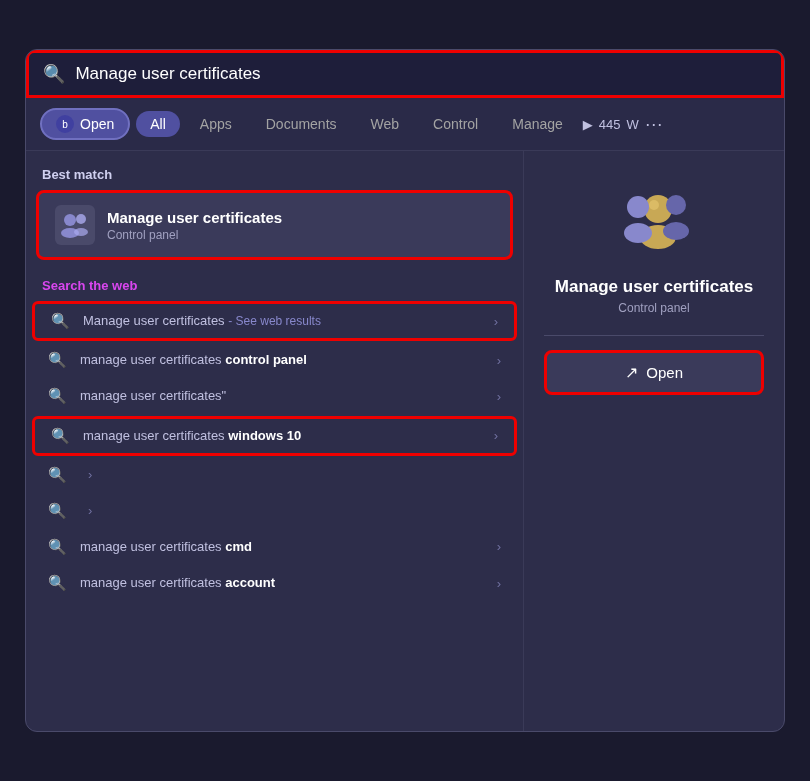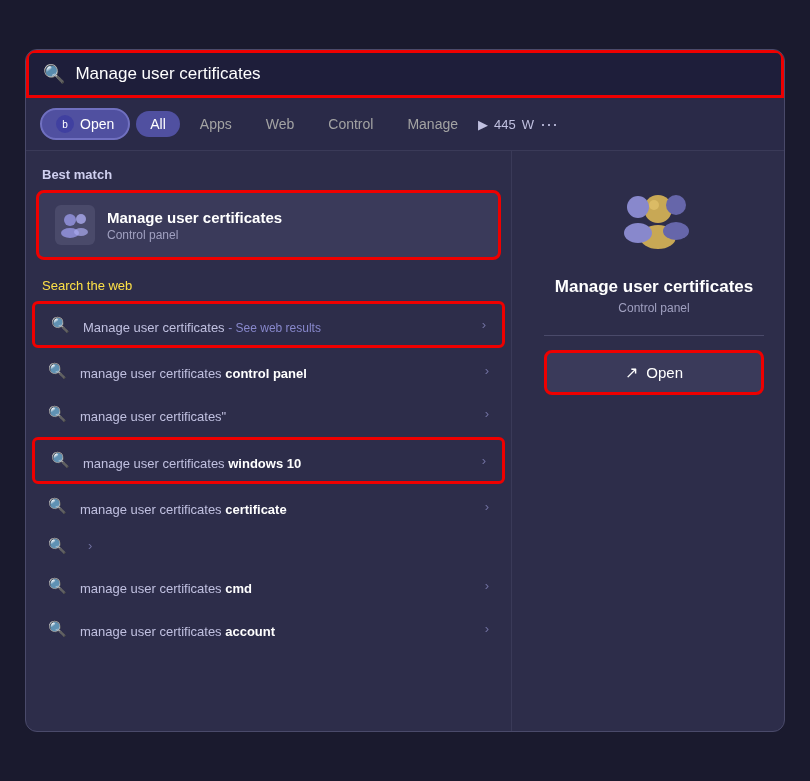--- a/index.html
+++ b/index.html
@@ -78,21 +78,20 @@
       align-items: center;
       justify-content: center;
       font-size: 10px;
       color: #fff;
     }
     .tab-extra { color: #c0c0e0; font-size: 13px; display: flex; align-items: center; gap: 4px; }
     .tab-dots { color: #c0c0e0; font-size: 18px; cursor: pointer; }
     .main-content {
       display: flex;
       min-height: 580px;
-      gap: 12px;
     }
     .left-panel {
       flex: 1;
       padding: 16px 0;
       border-right: 1px solid #3a3a58;
     }
     .right-panel {
       width: 260px;
       padding: 20px;
       display: flex;
@@ -132,22 +131,22 @@
       font-weight: 600;
       color: #ffffff;
     }
     .best-match-sub {
       font-size: 12px;
       color: #a0a0c0;
       margin-top: 2px;
     }
     .search-web-label {
       font-size: 13px;
-      font-weight: 400;
-      color: #fde047;
+      font-weight: 700;
+      color: #d946ef;
       padding: 8px 16px 6px 16px;
     }
     .web-result-item {
       display: flex;
       align-items: center;
       padding: 8px 16px;
       cursor: pointer;
       border-radius: 6px;
       margin: 2px 6px;
     }
@@ -156,21 +155,20 @@
       color: #9090b0;
       font-size: 15px;
       flex-shrink: 0;
       margin-right: 10px;
     }
     .web-result-text {
       flex: 1;
       font-size: 13px;
       color: #c0c0e0;
       line-height: 1.4;
-      margin-top: 7px;
     }
     .web-result-text strong {
       color: #ffffff;
       font-weight: 700;
     }
     .web-result-text .see-web {
       color: #8888cc;
       font-size: 12px;
     }
     .web-result-arrow {
@@ -245,20 +243,23 @@
   <div class="tabs-row">
     <div class="tab chat-tab">
       <div class="tab-icon">b</div>
       <span>Open</span>
     </div>
     <div class="tab active">
       <span>All</span>
     </div>
     <div class="tab">
       <span>Apps</span>
+    </div>
+    <div class="tab">
+      <span>Documents</span>
     </div>
     <div class="tab">
       <span>Web</span>
     </div>
     <div class="tab">
       <span>Control</span>
     </div>
     <div class="tab">
       <span>Manage</span>
     </div>
@@ -319,23 +320,20 @@
       <div class="web-result-item highlighted">
         <span class="web-result-search-icon">🔍</span>
         <span class="web-result-text">
           manage user certificates <strong>windows 10</strong>
         </span>
         <span class="web-result-arrow">›</span>
       </div>
 
       <div class="web-result-item">
         <span class="web-result-search-icon">🔍</span>
-        <span class="web-result-text">
-          manage user certificates <strong>certificate</strong>
-        </span>
         <span class="web-result-arrow">›</span>
       </div>
 
       <div class="web-result-item">
         <span class="web-result-search-icon">🔍</span>
         <span class="web-result-arrow">›</span>
       </div>
 
       <div class="web-result-item">
         <span class="web-result-search-icon">🔍</span>

